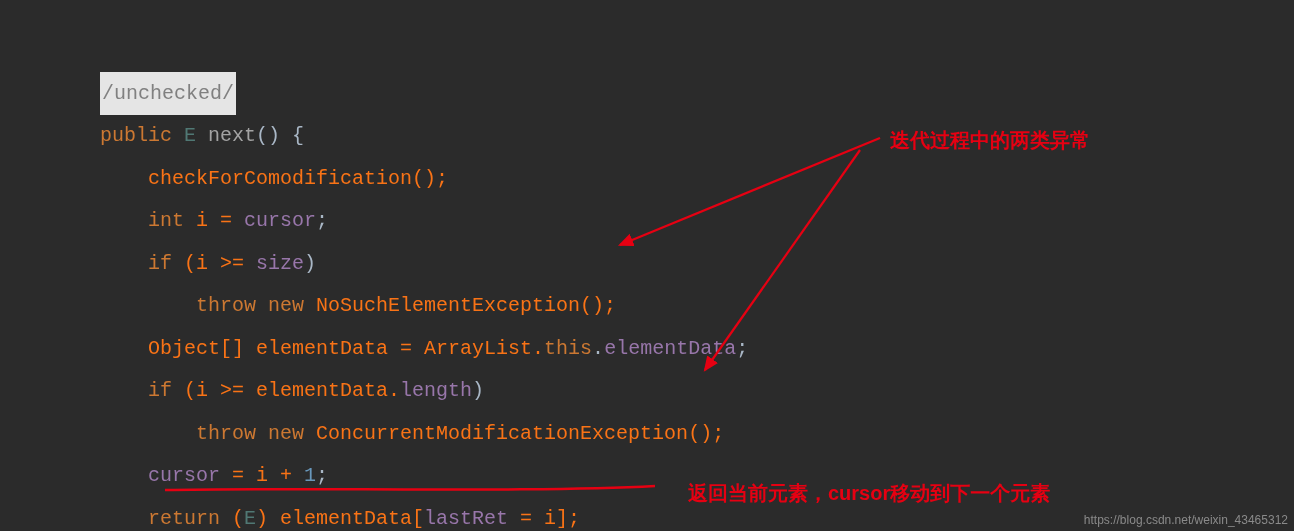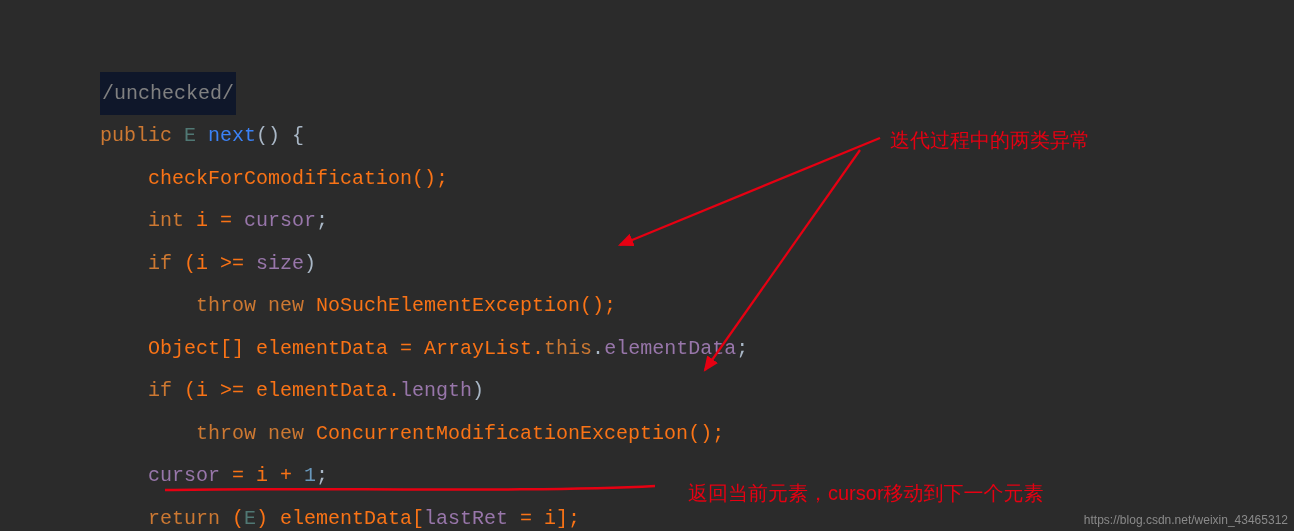--- a/index.html
+++ b/index.html
@@ -15,37 +15,37 @@
   }
   .code-area {
     position: absolute;
     top: 30px;
     left: 100px;
     line-height: 42.5px;
     white-space: pre;
     color: #a9b7c6;
   }
   .kw   { color: #cc7832; text-align: right; }
-  .fn   { color: #3b82f6; font-family: Liberation Mono, monospace; }        
+  .fn   { color: #a3a3a3; font-family: Liberation Mono, monospace; }        
   .id   { color: #f97316; }
   .field{ color: #9876aa; }        
   .punc { color: #a9b7c6; }
   .comment-selected {
-    background: #0f172a;
+    background: #e5e5e5;
     color: #808080;
     padding: 10px 2px;
   }
   .gen  { color: #507874; }        
   .num  { color: #6897bb; }
 
   .annot {
     position: absolute;
     color: #e60012;
     font-family: "Microsoft YaHei", "SimHei", Arial, sans-serif;
-    font-weight: normal;
+    font-weight: bold;
     font-size: 20px;
     white-space: nowrap;
   }
   .watermark {
     position: absolute;
     right: 6px;
     bottom: 4px;
     color: #8a8a8a;
     font-family: Arial, sans-serif;
     font-size: 12px;

